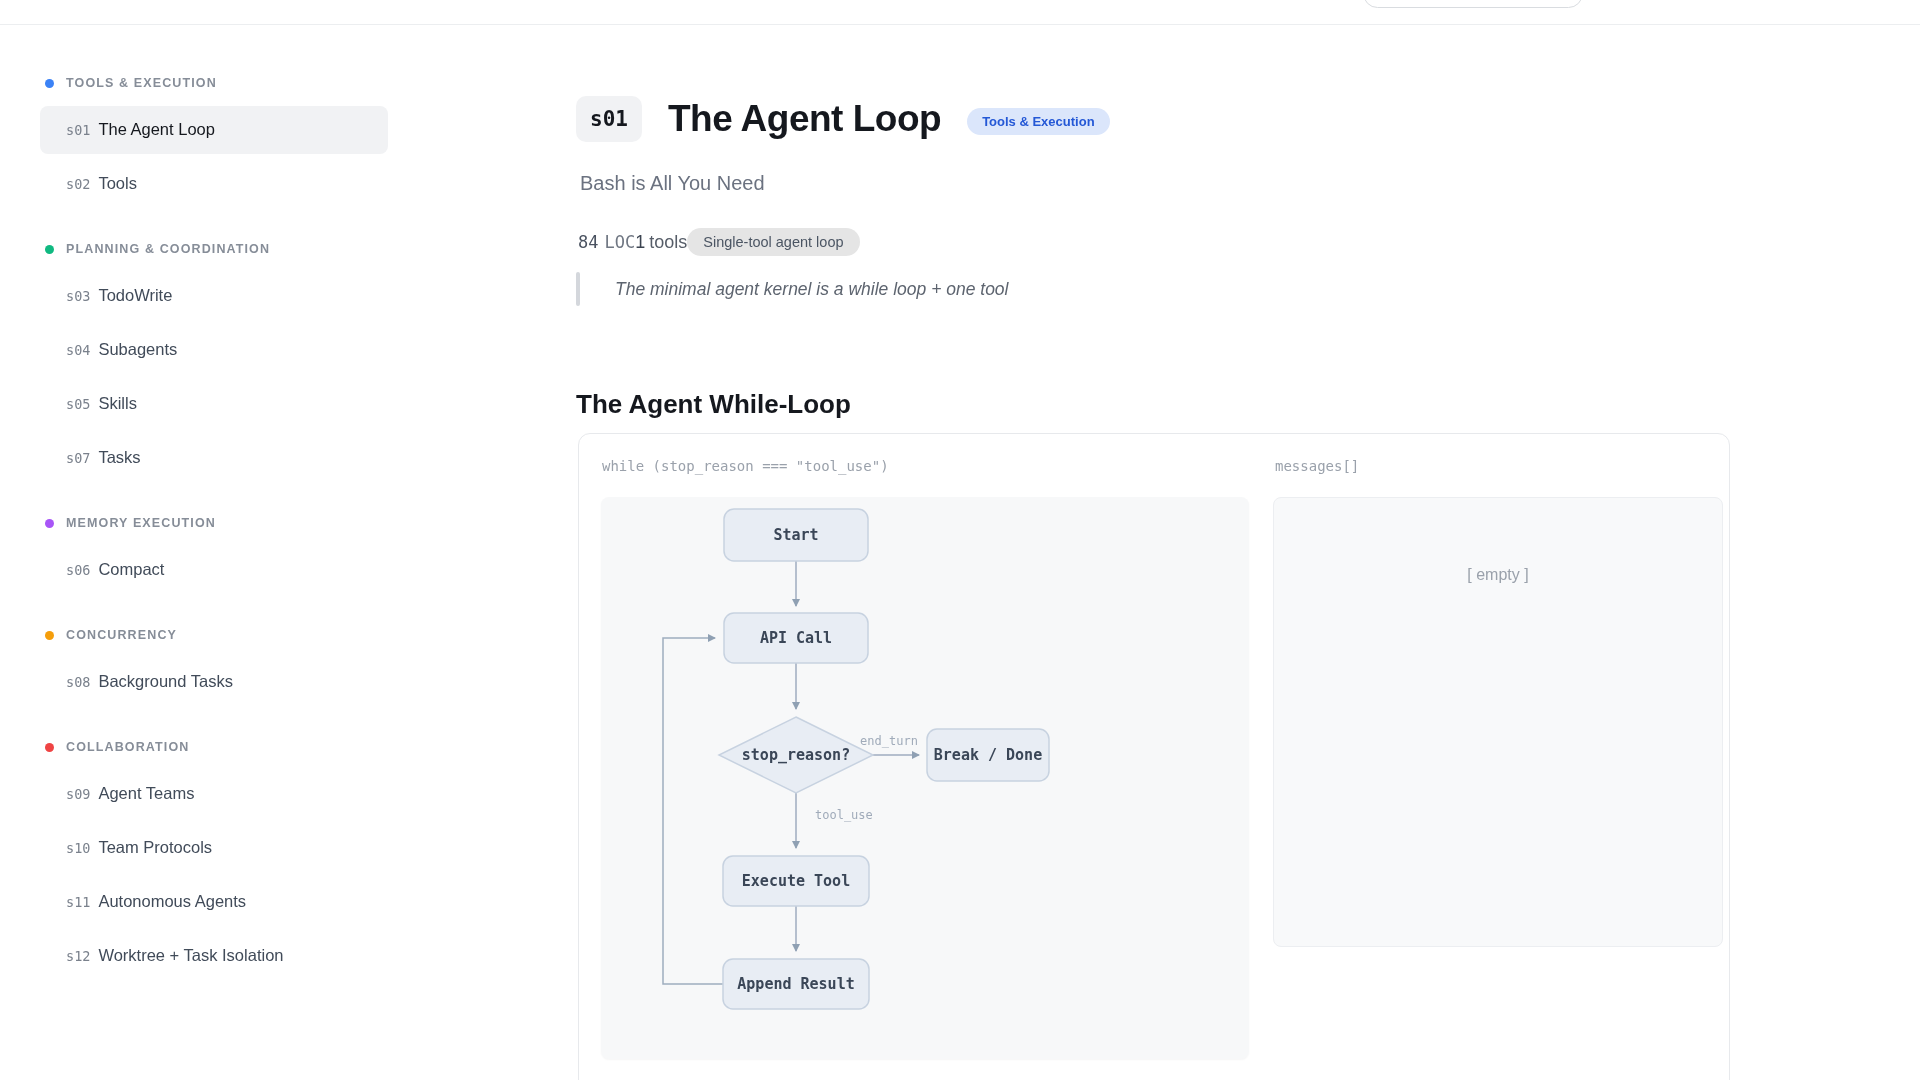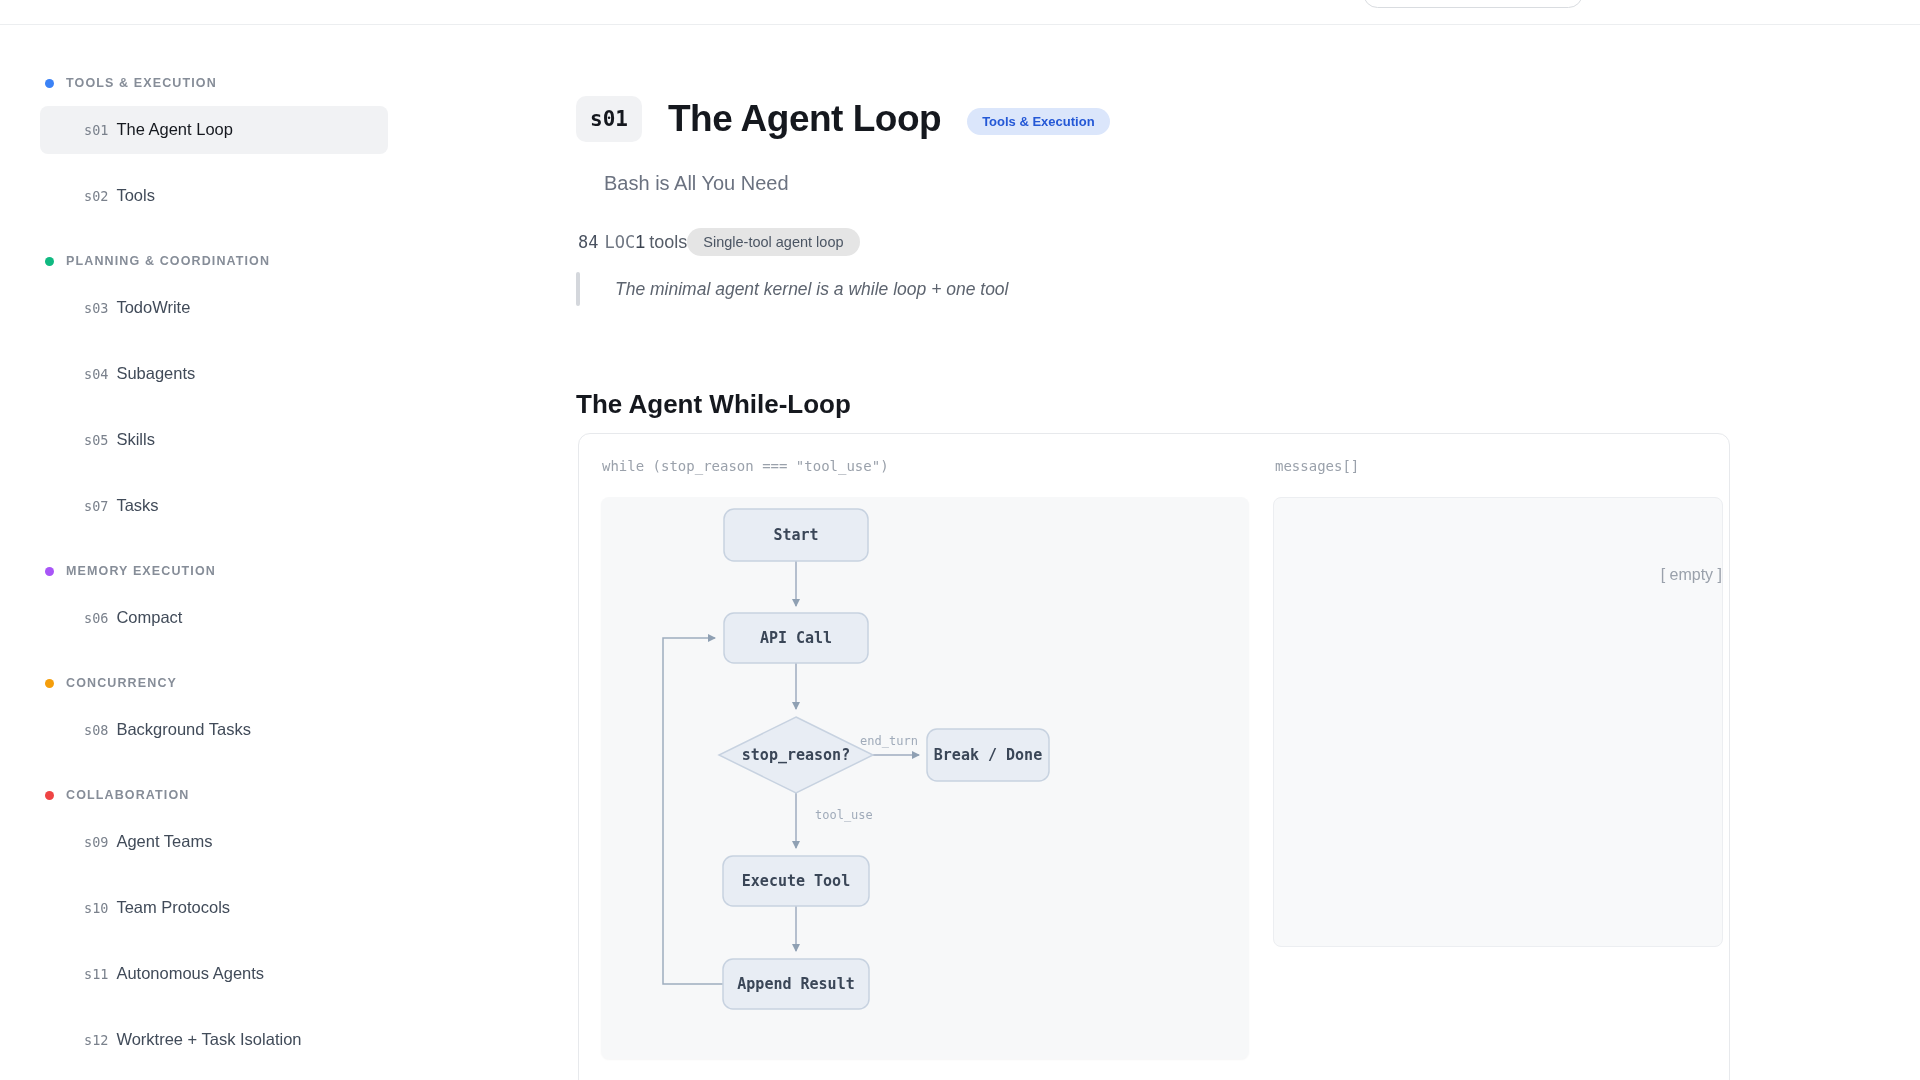--- a/index.html
+++ b/index.html
@@ -13,33 +13,33 @@
   .search-box { position:absolute; left:1363px; top:-21px; width:220px; height:29px;
     border:1.5px solid #d9dce0; border-radius:15px; background:#fff; outline:none;
     padding:0 14px; font-size:13px; color:#6b7280; }
 
   
   .sidebar { position:absolute; left:40px; top:76px; width:348px; }
   .section { margin-bottom:34px; }
   .section-header { display:flex; align-items:center; gap:12px; margin-bottom:16px; padding-left:5px; }
   .dot { width:9px; height:9px; border-radius:50%; flex:0 0 auto; }
   .section-label { font-size:12.5px; font-weight:700; letter-spacing:0.09em; color:#868d98; }
-  .item { padding:11px 12px 11px 44px; margin-bottom:18px; border-radius:8px;
+  .item { padding:11px 12px 11px 26px; margin-bottom:6px; border-radius:8px;
     font-size:16.5px; color:#414b59; line-height:25px; cursor:pointer; }
   .item .num { font-family:"DejaVu Sans Mono",monospace; font-size:13.5px; color:#7a818c; margin-right:8px; }
   .item.active { background:#f1f2f4; color:#15181e; }
 
   
   .titlebar { position:absolute; left:576px; top:96px; display:flex; align-items:center; gap:26px; }
   .id-chip { background:#f1f2f4; border-radius:10px; padding:11px 14px;
     font-family:"DejaVu Sans Mono",monospace; font-size:21px; font-weight:700; color:#15181e; }
   .page-title { font-size:37px; font-weight:800; color:#15181e; letter-spacing:-0.5px; }
   .cat-badge { background:#dbe6fb; color:#2458d6; font-size:13px; font-weight:600;
     padding:6px 15px; border-radius:999px; margin-top:4px; }
-  .subtitle { position:absolute; left:604px; top:172px; font-size:20px; color:#6b7280; }
+  .subtitle { position:absolute; left:580px; top:172px; font-size:20px; color:#6b7280; }
   .meta-row { position:absolute; left:578px; top:228px; display:flex; align-items:center; }
   .loc { font-family:"DejaVu Sans Mono",monospace; font-size:17px; color:#4a5260; }
   .loc .unit { color:#707783; margin-left:6px; }
   .tools { font-size:18px; color:#3b4350; }
   .tools .unit { color:#565d68; margin-left:4px; }
   .tag-pill { background:#e5e5e5; color:#4b5563; font-size:14.5px; padding:6px 16px; border-radius:999px; }
   .quote { position:absolute; left:576px; top:272px; display:flex; gap:35px; }
   .quote-bar { width:4px; background:#d4d7dc; border-radius:2px; }
   .quote-text { font-size:17.5px; font-style:italic; color:#5d646f; line-height:34px; }
   .h2 { position:absolute; left:576px; top:389px; font-size:26px; font-weight:800; color:#15181e; }
@@ -48,21 +48,21 @@
   .card { position:absolute; left:578px; top:433px; width:1152px; height:680px;
     border:1px solid #e7e9ec; border-radius:12px; background:#fff; }
   .code-head { position:absolute; top:24px; font-family:"DejaVu Sans Mono",monospace;
     font-size:14px; color:#9aa1ab; }
   .code-head.left { left:23px; }
   .code-head.right { left:662px;margin-left:34px; }
   .flow-panel { position:absolute; left:22px; top:63px; width:648px; height:562px;
     background:#f7f8f9; border-radius:8px; box-shadow:0 1px 2px rgba(0,0,0,0.04); }
   .msg-panel { position:absolute; left:694px; top:63px; width:450px; height:450px;
     background:#f8f9fa; border:1px solid #eceef1; border-radius:8px; }
-  .msg-empty { position:absolute; top:68px; left:0; width:100%; text-align:right;
+  .msg-empty { position:absolute; top:68px; left:0; width:100%; text-align:center;
     font-size:16px; color:#9aa1ab; }
 
   
   .node-label { font-family:"DejaVu Sans Mono",monospace; font-size:15px; font-weight:700; fill:#3a4657; }
   .edge-label { font-family:"DejaVu Sans Mono",monospace; font-size:12px; fill:#a0abba; }
 </style>
 </head>
 <body>
 
 <div class="topbar">

